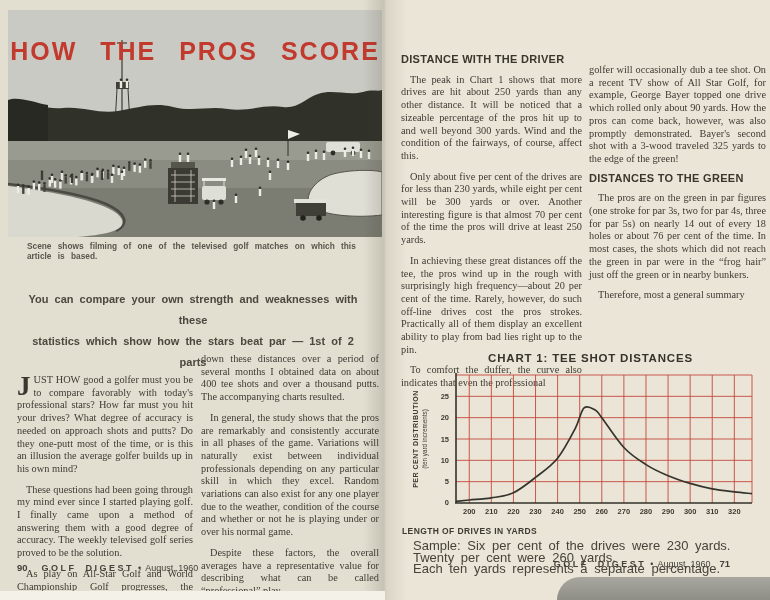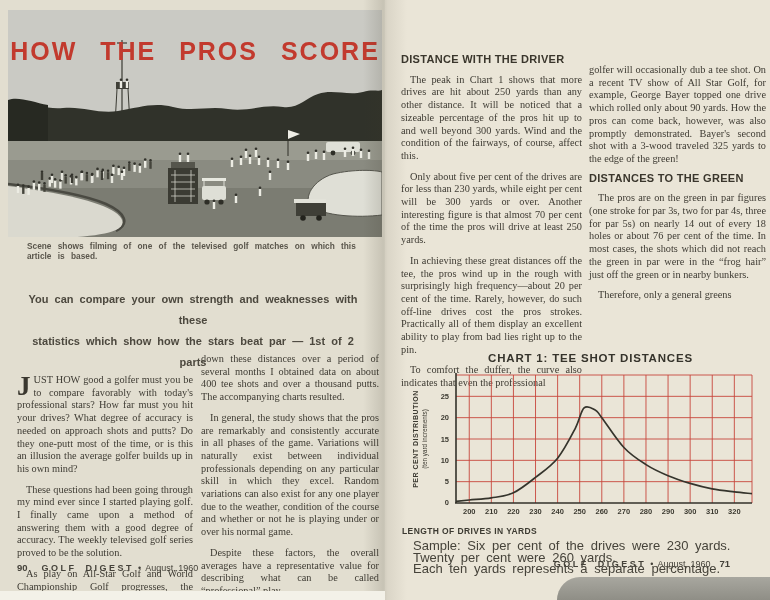--- a/index.html
+++ b/index.html
@@ -299,21 +299,21 @@
   <p class="indent">The peak in Chart 1 shows that more drives are hit about 250 yards than any other distance. It will be noticed that a sizeable percentage of the pros hit up to and well beyond 300 yards. Wind and the condition of the fairways, of course, affect this.</p>
   <p class="indent">Only about five per cent of the drives are for less than 230 yards, while eight per cent will be 300 yards or over. Another interesting figure is that almost 70 per cent of the time the pros will drive at least 250 yards.</p>
   <p class="indent">In achieving these great distances off the tee, the pros wind up in the rough with surprisingly high frequency—about 20 per cent of the time. Rarely, however, do such off-line drives cost the pros strokes. Practically all of them display an excellent ability to play from bad lies right up to the pin.</p>
   <p class="indent">To comfort the duffer, the curve also indicates that even the professional</p>
 </div>
 
 <div class="col col-r2">
   <p>golfer will occasionally dub a tee shot. On a recent TV show of All Star Golf, for example, George Bayer topped one drive which rolled only about 90 yards. How the pros can come back, however, was also promptly demonstrated. Bayer's second shot with a 3-wood traveled 325 yards to the edge of the green!</p>
   <h2 class="sect-head mid">DISTANCES TO THE GREEN</h2>
   <p class="indent">The pros are on the green in par figures (one stroke for par 3s, two for par 4s, three for par 5s) on nearly 14 out of every 18 holes or about 76 per cent of the time. In most cases, the shots which did not reach the green in par were in the “frog hair” just off the green or in nearby bunkers.</p>
-  <p class="indent">Therefore, only a general greens</p>
+  <p class="indent">Therefore, most a general summary</p>
 </div>
 
 <div class="chart-title">CHART 1: TEE SHOT DISTANCES</div>
 <svg id="chartsvg" viewBox="0 0 360 152">
     <line x1="67.25373134328358" y1="9" x2="67.25373134328358" y2="137" stroke="#c7463c" stroke-width="0.9"></line>
     <line x1="89.34328358208955" y1="9" x2="89.34328358208955" y2="137" stroke="#c7463c" stroke-width="0.9"></line>
     <line x1="111.43283582089552" y1="9" x2="111.43283582089552" y2="137" stroke="#c7463c" stroke-width="0.9"></line>
     <line x1="133.52238805970148" y1="9" x2="133.52238805970148" y2="137" stroke="#c7463c" stroke-width="0.9"></line>
     <line x1="155.61194029850748" y1="9" x2="155.61194029850748" y2="137" stroke="#c7463c" stroke-width="0.9"></line>
     <line x1="177.7014925373134" y1="9" x2="177.7014925373134" y2="137" stroke="#c7463c" stroke-width="0.9"></line>

